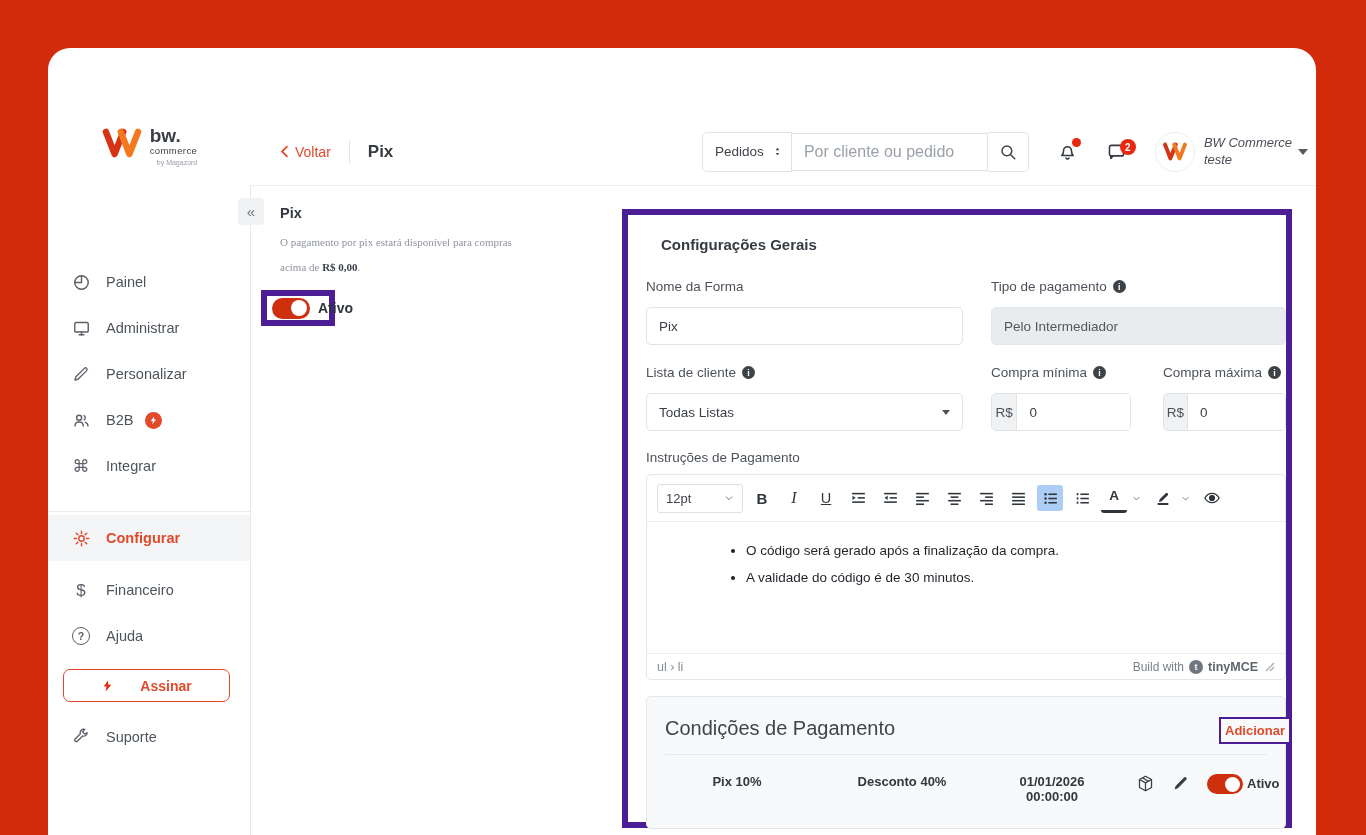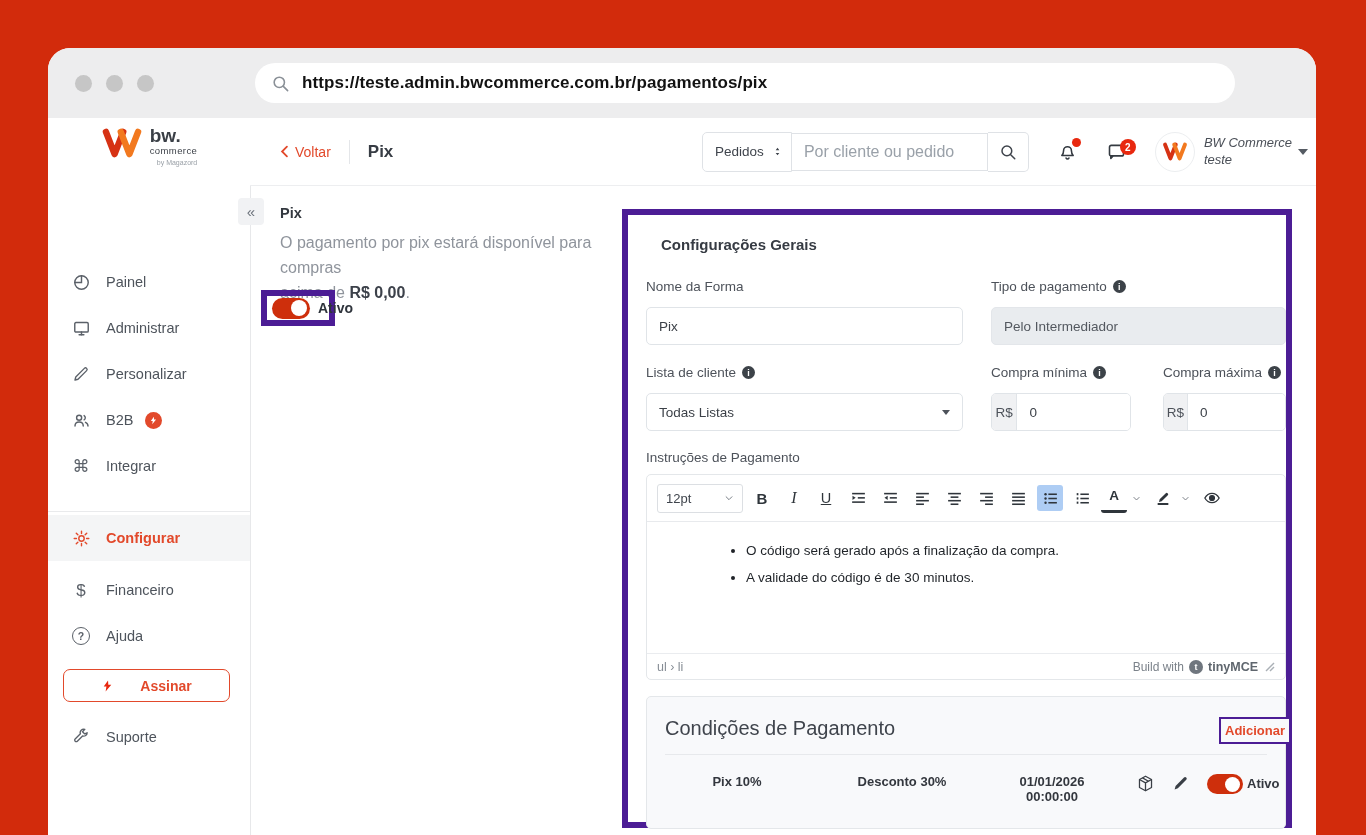--- a/index.html
+++ b/index.html
@@ -62,21 +62,21 @@
   .chat-badge{position:absolute;right:-9px;top:-2px;width:16px;height:16px;border-radius:50%;background:#e8280f;color:#fff;
     font-size:10px;font-weight:700;display:flex;align-items:center;justify-content:center;}
   .avatar{margin-left:28px;width:38px;height:38px;border-radius:50%;background:#fff;border:1px solid #eceef0;
     display:flex;align-items:center;justify-content:center;cursor:pointer;overflow:hidden;}
   .account-text{margin-left:9px;display:flex;flex-direction:column;line-height:1.25;font-style:italic;}
   .account-company{font-size:13px;color:#4a4f57;}
   .account-user{font-size:13px;color:#4a4f57;}
   .acct-caret{margin-left:6px;width:0;height:0;border-left:5px solid transparent;border-right:5px solid transparent;border-top:6px solid #555b63;}
   
   .intro-title{position:absolute;left:232px;top:157px;font-size:14.5px;font-weight:700;color:#33383f;}
-  .intro-desc{position:absolute;left:232px;top:182px;width:370px;font-size:16px;color:#8f949c;line-height:25px;}
+  .intro-desc{position:absolute;left:232px;top:182px;width:370px;font-size:11px;color:#8f949c;line-height:25px;font-family:Liberation Serif, serif;}
   .intro-desc b{color:#3c414a;}
   .ann-box{border:6px solid #4c1d95;}
   .intro-toggle-box{position:absolute;left:213px;top:242px;width:74px;height:36px;display:flex;align-items:center;gap:8px;
     padding-left:5px;box-sizing:border-box;}
   .toggle{position:relative;border-radius:12px;background:#ce2f0c;cursor:pointer;flex:0 0 auto;}
   .toggle .knob{position:absolute;top:2.5px;right:3px;background:#fff;border-radius:50%;}
   .toggle.lg{width:38px;height:21px;}
   .toggle.lg .knob{width:16px;height:16px;}
   .toggle.sm{width:36px;height:20px;}
   .toggle.sm .knob{width:15px;height:15px;}
@@ -130,32 +130,20 @@
     font-size:13px;font-weight:700;color:#e2492b;cursor:pointer;border-width:2.5px;box-sizing:border-box;background:#f8f9fb;}
   .cond-divider{position:absolute;left:18px;right:18px;top:57px;height:1px;background:#e7e9ec;}
   .cond-cell{position:absolute;font-size:13px;font-weight:700;color:#33373e;text-align:center;}
   .cond-icon{position:absolute;color:#3a3f46;cursor:pointer;display:flex;}
 </style>
 </head>
 <body>
 
 <div class="window">
 
-  <div class="chrome">
-    <div class="dot" style="left:27px"></div>
-    <div class="dot" style="left:58px"></div>
-    <div class="dot" style="left:89px"></div>
-    <div class="urlbar">
-      <svg width="19" height="19" viewBox="0 0 24 24" fill="none" stroke="currentColor" stroke-width="2" stroke-linecap="round">
-          <circle cx="10.5" cy="10.5" r="6.5"></circle>
-          <line x1="15.6" y1="15.6" x2="21" y2="21"></line>
-        </svg>
-      <span class="url-text">https://teste.admin.bwcommerce.com.br/pagamentos/pix</span>
-    </div>
-  </div>
 
   <aside class="sidebar">
     <div class="logo">
       <svg width="42" height="34" viewBox="0 0 34 26" fill="none" stroke-linecap="round" stroke-linejoin="round">
         <path d="M4 4 L11 22 L18 4" stroke="#d63214" stroke-width="5.2"></path>
         <path d="M16 4 L23 22 L30 4" stroke="#f2791f" stroke-width="5.2"></path>
       </svg>
       <div class="logo-text">
         <span class="logo-bw">bw.</span>
         <span class="logo-commerce">commerce</span>
@@ -500,21 +488,21 @@
       </div>
     </div>
 
     <div class="cond-card">
       <div class="cond-title">Condições de Pagamento</div>
       <div class="cond-add ann-box">Adicionar</div>
       <div class="cond-divider"></div>
 
       <div>
         <div class="cond-cell" style="left:30px;top:77px;width:120px">Pix 10%</div>
-        <div class="cond-cell" style="left:195px;top:77px;width:120px">Desconto 30%</div>
+        <div class="cond-cell" style="left:195px;top:77px;width:120px">Desconto 40%</div>
         <div class="cond-cell" style="left:345px;top:77px;width:120px">
           <div>01/01/2026</div>
           <div>00:00:00</div>
         </div>
         <div class="cond-icon" style="left:489px;top:77px">
           <svg width="19" height="19" viewBox="0 0 24 24" fill="none" stroke="currentColor" stroke-width="1.6" stroke-linejoin="round">
               <path d="M12 2.8 19.6 7v10L12 21.2 4.4 17V7L12 2.8z"></path>
               <path d="M4.4 7 12 11.2 19.6 7M12 11.2V21.2M8.2 4.9l7.6 4.2"></path>
             </svg>
         </div>

